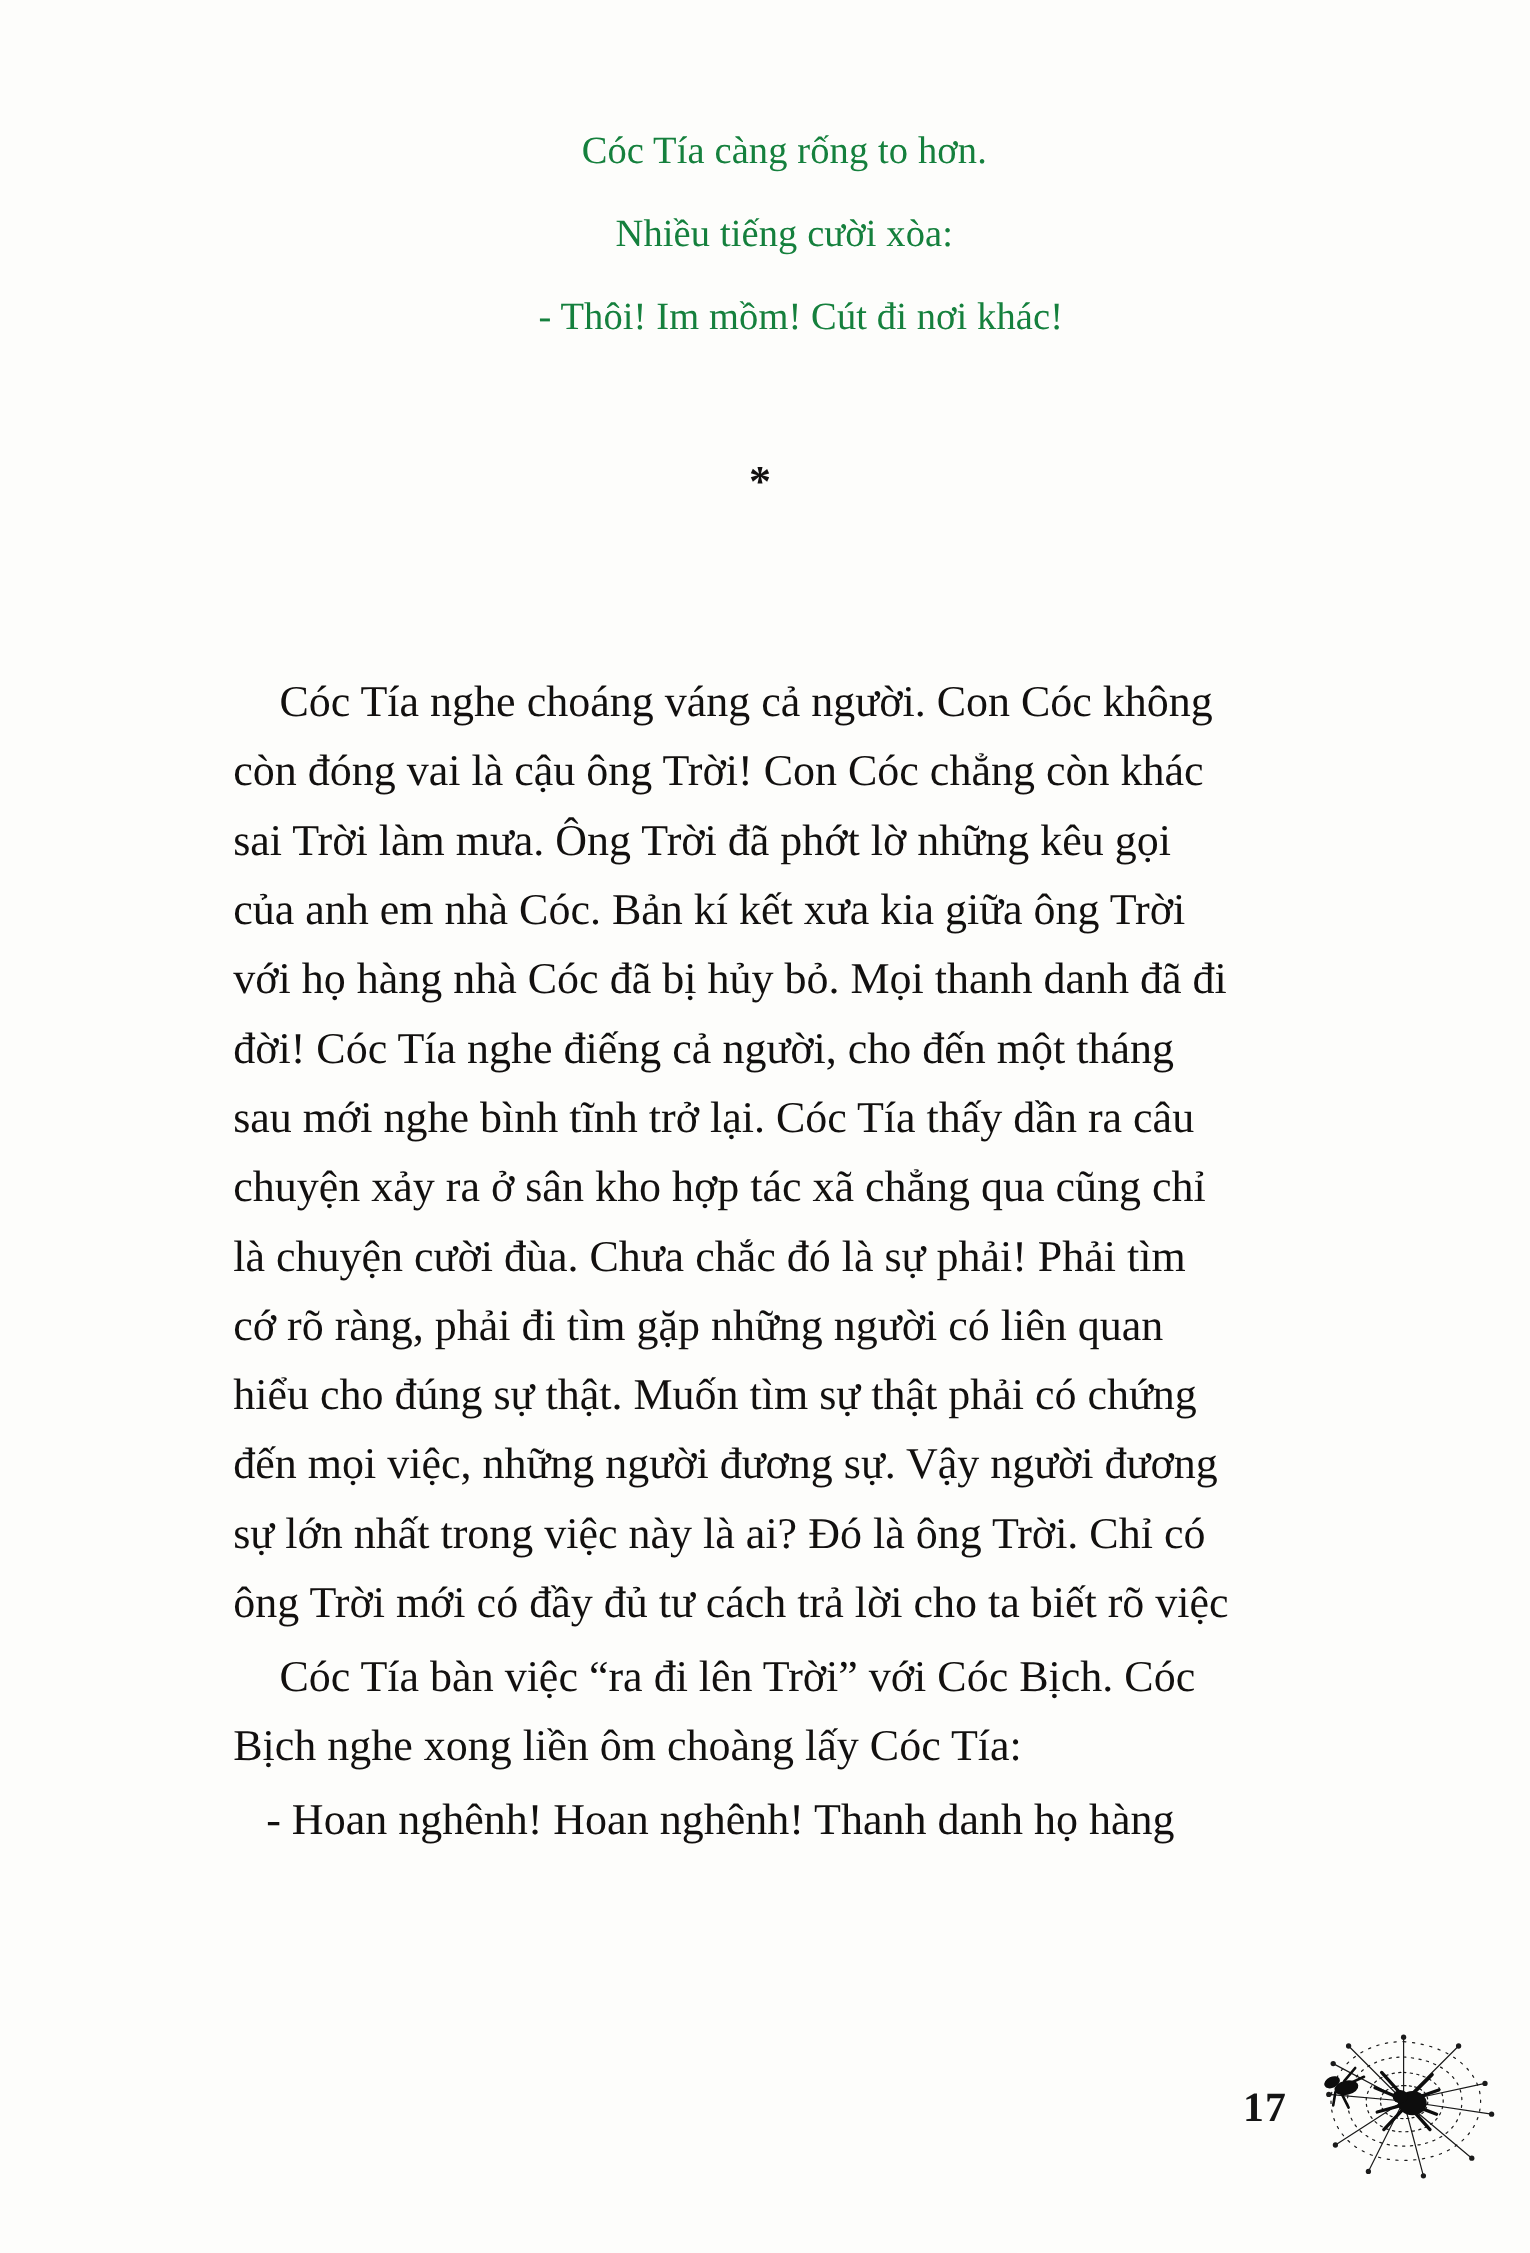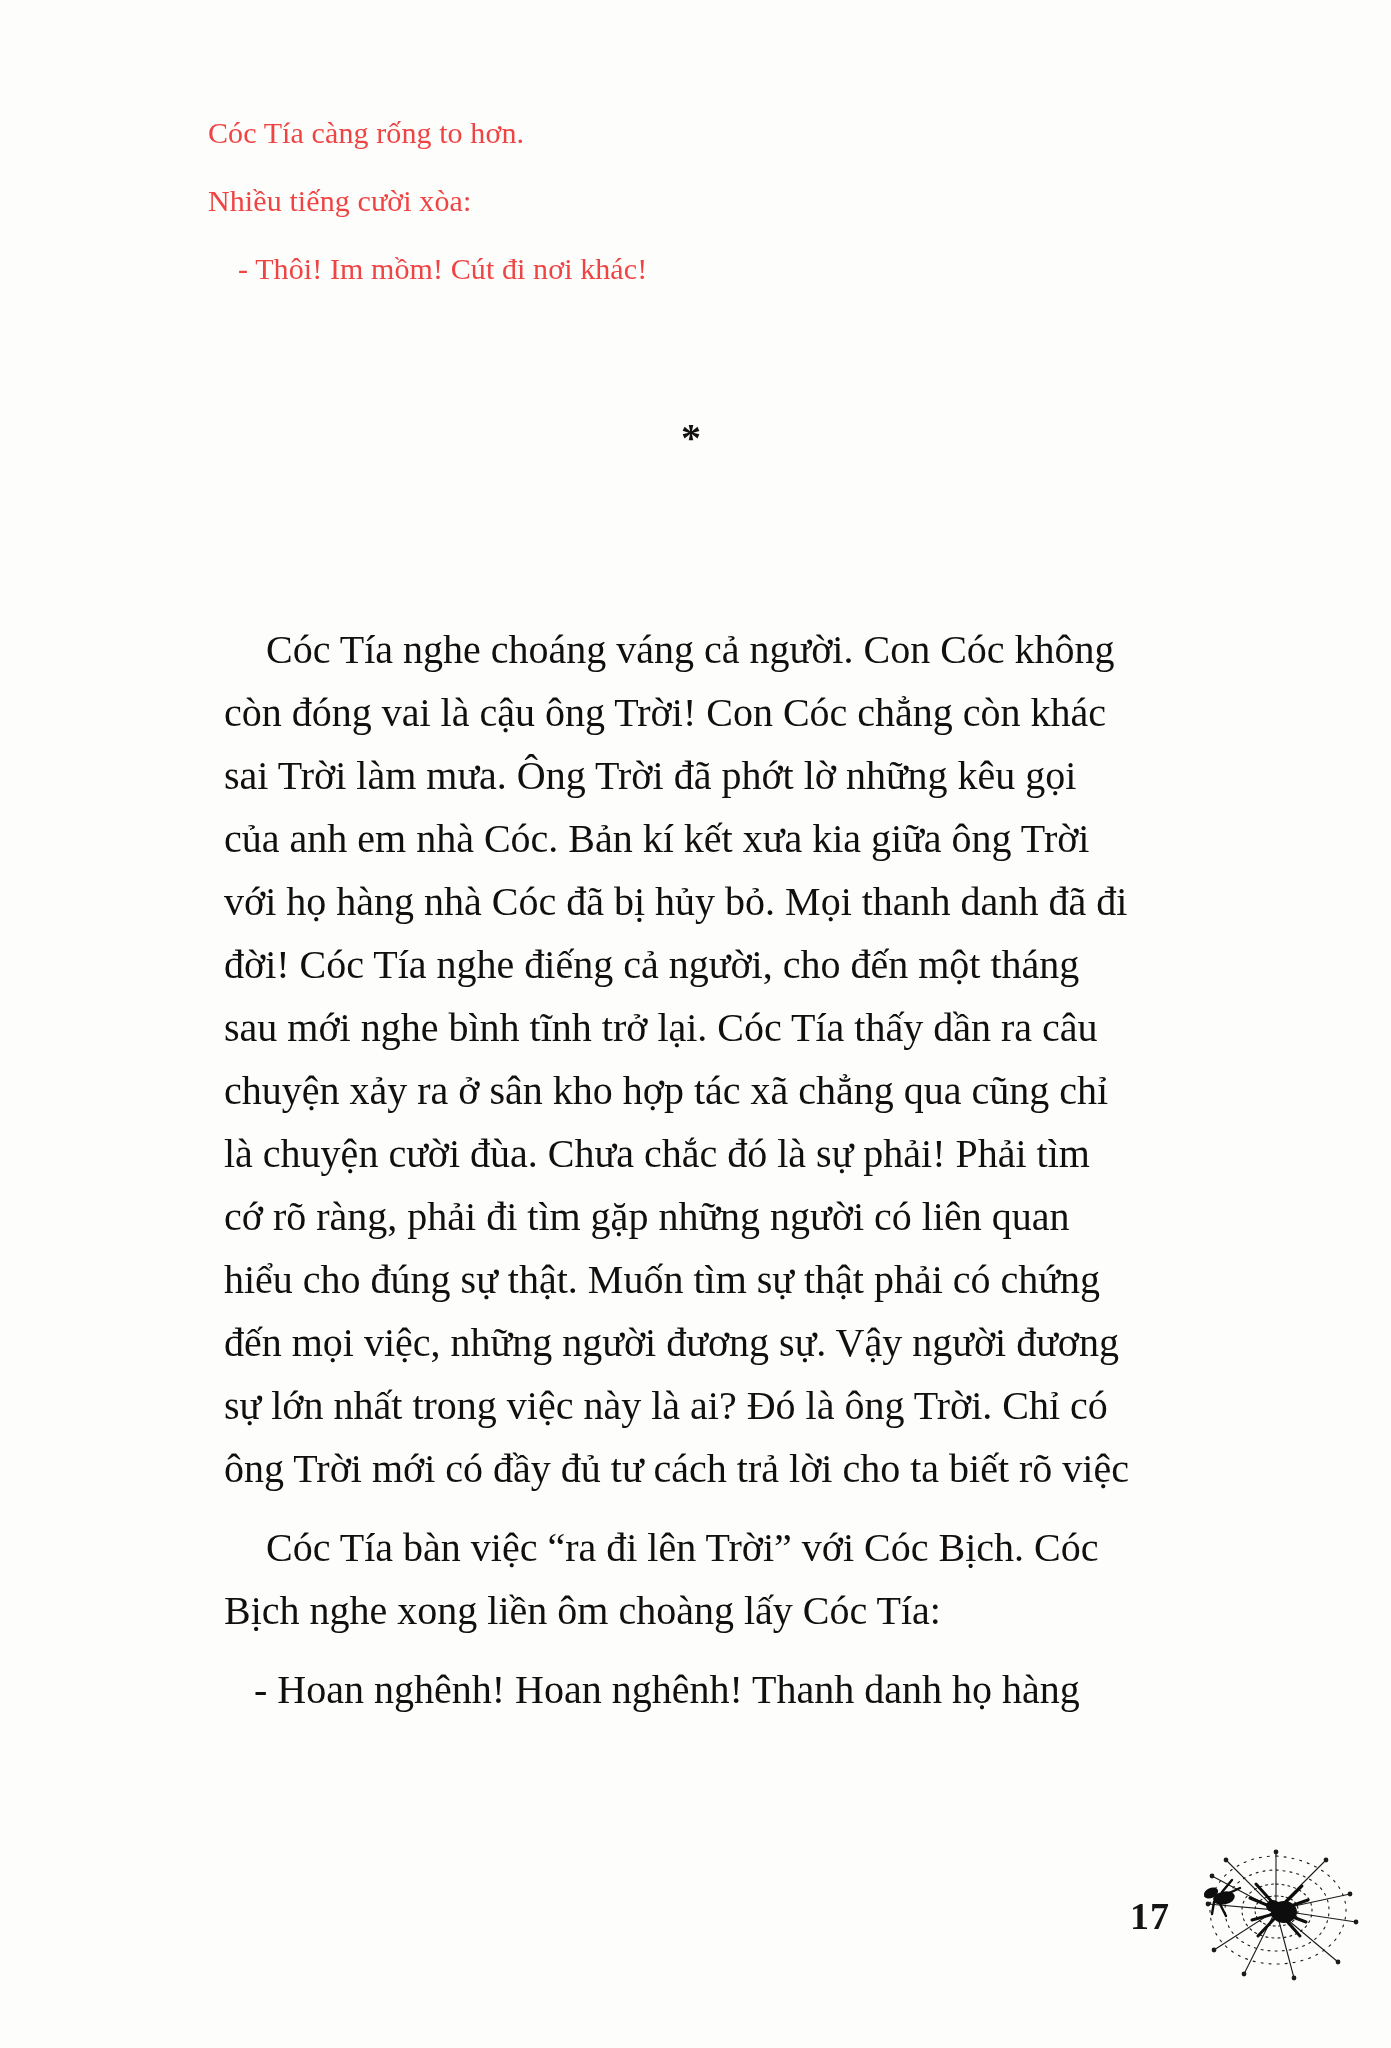--- a/index.html
+++ b/index.html
@@ -19,25 +19,26 @@
 
   
   .text-column {
     position: absolute;
     left: 208px;
     top: 110px;
     width: 1010px;
   }
 
   .line {
-    font-size: 30px;
+    font-size: 35px;
     line-height: 1.56;
     letter-spacing: 0.1px;
-    color: #ef4444;
+    color: #15803d;
     white-space: pre;
+    text-align: center;
   }
 
   .dialogue-block .line {
     margin-bottom: 21px;
   }
   .dialogue-block .line.indent {
     padding-left: 30px;
   }
 
   
@@ -58,21 +59,21 @@
   }
 
   
   .body-block {
     position: absolute;
     left: 208px;
     top: 602px;
     width: 1030px;
   }
   .body-block p {
-    margin: 16px;
+    margin: 4px;
     font-size: 40px;
     line-height: 63px;
     color: #12100f;
   }
   .body-block p .ln {
     display: block;
     white-space: pre;
   }
   .body-block p .ln.indent {
     padding-left: 42px;

